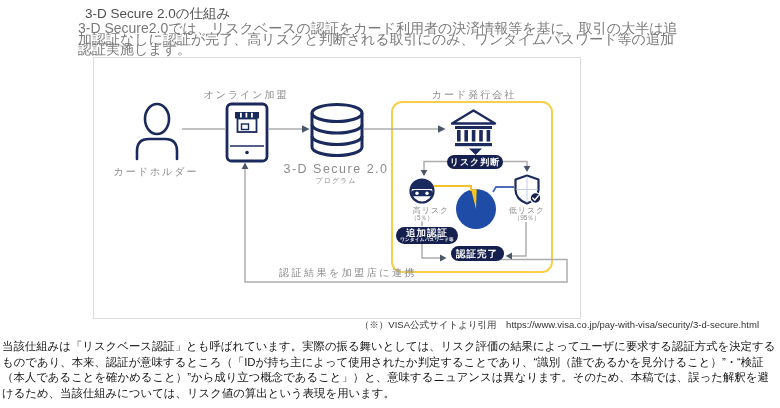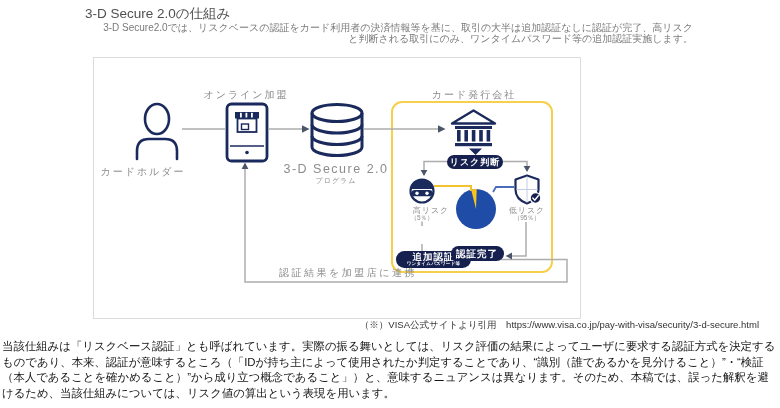--- a/index.html
+++ b/index.html
@@ -2,32 +2,32 @@
 <html><head>
 <meta charset="utf-8">
 <style>
   html,body{margin:0;padding:0;}
   body{
     width:780px;height:408px;position:relative;background:#fff;overflow:hidden;
     font-family:"Liberation Sans",sans-serif;
   }
   .abs{position:absolute;}
   .page-title{left:85px;top:5px;font-size:13.5px;color:#4f4f4f;font-weight:500;}
-  .page-desc{left:93px;top:23px;width:600px;font-size:10px;line-height:10.5px;color:#7a7a7a;text-align:right;}
+  .page-desc{left:78px;top:23px;width:600px;font-size:14px;line-height:10.5px;color:#7a7a7a;}
   .diagram-box{left:93px;top:57px;width:486px;height:260px;border:1px solid #dcdcdc;background:#fff;z-index:1;}
   svg.layer{left:0;top:0;z-index:2;pointer-events:none;}
   .lbl{z-index:3;text-align:center;color:#8c8c8c;}
-  .lbl-cardholder{left:83px;top:165px;width:120px;font-size:10px;letter-spacing:2px;}
+  .lbl-cardholder{left:96px;top:165px;width:120px;font-size:10px;letter-spacing:2px;}
   .lbl-merchant{left:186px;top:88px;width:120px;font-size:10px;letter-spacing:2px;}
   .lbl-3ds{left:276px;top:162px;width:120px;font-size:12.5px;letter-spacing:1.5px;}
   .lbl-prog{left:276px;top:176px;width:120px;font-size:7px;letter-spacing:1px;}
   .lbl-issuer{left:414px;top:88px;width:120px;font-size:10px;letter-spacing:2px;font-family:Liberation Serif, serif;}
   .badge{z-index:3;background:#15204e;color:#fff;text-align:center;font-weight:bold;}
   .badge-risk{left:447px;top:154.5px;width:56px;height:14px;border-radius:7px;font-size:9px;line-height:14px;letter-spacing:1px;}
-  .badge-auth{left:396px;top:226.5px;width:75px;height:17px;border-radius:8.5px;margin-top:24px;}
+  .badge-auth{left:396px;top:226.5px;width:62px;height:17px;border-radius:8.5px;}
   .badge-auth .l1{font-size:9.5px;line-height:10px;padding-top:1px;letter-spacing:1px;}
   .badge-auth .l2{font-size:4.5px;line-height:4.5px;letter-spacing:0.3px;}
   .badge-done{left:450.5px;top:245.5px;width:53px;height:15px;border-radius:7.5px;font-size:9.5px;line-height:15px;letter-spacing:1px;}
   .lbl-hr{left:392px;top:204.5px;width:60px;font-size:8px;letter-spacing:1px;padding-left:9px;}
   .lbl-hr-pct{left:392px;top:213.5px;width:60px;font-size:6.5px;}
   .lbl-lr{left:497px;top:204.5px;width:60px;font-size:8px;letter-spacing:1px;}
   .lbl-lr-pct{left:497px;top:213.5px;width:60px;font-size:6.5px;}
   .lbl-feedback{left:237px;top:265.5px;width:180px;font-size:10px;letter-spacing:2.5px;text-align:right;}
   .citation{top:319px;right:21px;font-size:9.5px;color:#333;z-index:3;margin-left:48px;}
   .body-text{left:2px;top:339px;width:777px;font-size:11.4px;line-height:15.6px;color:#141414;z-index:3;}

